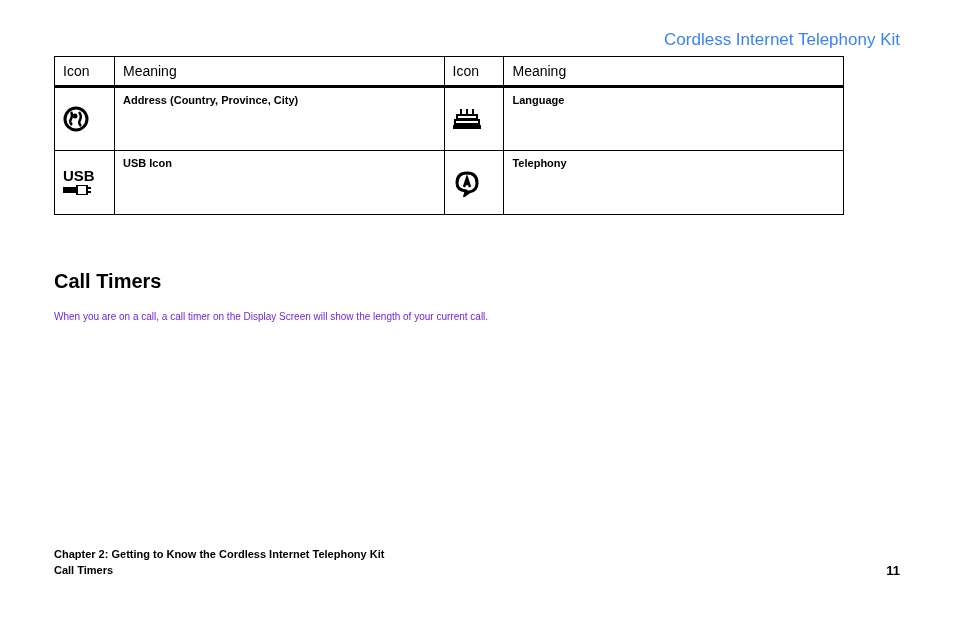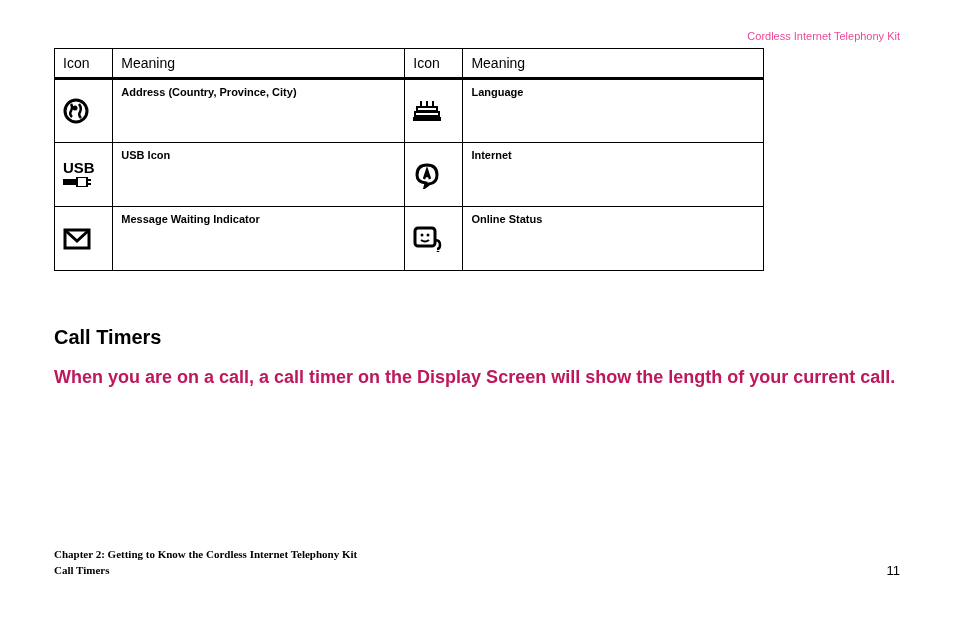--- a/index.html
+++ b/index.html
@@ -6,27 +6,27 @@
 body {
   width: 954px;
   height: 618px;
   font-family: Arial, Helvetica, sans-serif;
   background: #fff;
   position: relative;
   padding: 30px 54px 40px 54px;
 }
 .header-right {
   text-align: right;
-  font-size: 11px;
-  color: #ec4899;
+  font-size: 17px;
+  color: #3b82f6;
   margin-bottom: 6px;
 }
 .icon-table {
   border-collapse: collapse;
-  width: 710px;
+  width: 790px;
 }
 .icon-table th {
   text-align: left;
   font-weight: normal;
   font-size: 14px;
   padding: 6px 8px;
   border: 1px solid #000;
   border-bottom: 3px solid #000;
   background: #fff;
 }
@@ -50,37 +50,36 @@
 .section-heading {
   font-family: "Arial Black", Arial, sans-serif;
   font-weight: 900;
   font-size: 20px;
   font-stretch: condensed;
   margin-top: 55px;
   margin-bottom: 18px;
   color: #000;
 }
 .body-text {
-  font-size: 18px;
-  color: #be185d;
-  font-weight: bold;
+  font-size: 10px;
+  color: #6d28d9;
 }
 .footer {
   position: absolute;
   bottom: 40px;
   left: 54px;
   right: 54px;
   display: flex;
   justify-content: space-between;
   align-items: flex-end;
   font-size: 11px;
   font-weight: bold;
 }
-.footer-left { color: #000; line-height: 1.4; font-family: Liberation Serif, serif; }
-.footer-right { color: #000; font-size: 13px; font-weight: normal; }
+.footer-left { color: #000; line-height: 1.4; }
+.footer-right { color: #000; font-size: 13px; font-weight: bold; }
 .usb-label {
   font-family: Arial, sans-serif;
   font-weight: 900;
   font-size: 15px;
   display: block;
   line-height: 1;
 }
 .usb-plug {
   display: inline-block;
   margin-top: 2px;
@@ -133,40 +132,21 @@
           <rect x="24" y="6" width="4" height="2" fill="#000"></rect>
         </svg>
       </td>
       <td>USB Icon</td>
       <td class="icon-cell">
         <svg class="icon-svg" width="28" height="28" viewBox="0 0 28 28">
           <path d="M4 14 Q4 4 14 4 Q24 4 24 14 Q24 22 16 23 L12 26 L13 22 Q4 21 4 14 Z" fill="none" stroke="#000" stroke-width="3"></path>
           <path d="M11 18 L14 9 L17 18 M12 15 L16 15" fill="none" stroke="#000" stroke-width="2.5"></path>
         </svg>
       </td>
-      <td>Internet</td>
-    </tr>
-    <tr>
-      <td class="icon-cell">
-        <svg class="icon-svg" width="28" height="22" viewBox="0 0 28 22">
-          <rect x="2" y="2" width="24" height="18" fill="none" stroke="#000" stroke-width="3"></rect>
-          <path d="M3 3 L14 13 L25 3" fill="none" stroke="#000" stroke-width="3"></path>
-        </svg>
-      </td>
-      <td>Message Waiting Indicator</td>
-      <td class="icon-cell">
-        <svg class="icon-svg" width="30" height="26" viewBox="0 0 30 26">
-          <rect x="2" y="2" width="20" height="18" rx="3" fill="none" stroke="#000" stroke-width="3"></rect>
-          <circle cx="9" cy="9" r="1.5" fill="#000"></circle>
-          <circle cx="15" cy="9" r="1.5" fill="#000"></circle>
-          <path d="M8 14 Q12 17 16 14" fill="none" stroke="#000" stroke-width="2"></path>
-          <path d="M22 14 Q27 14 27 19 Q27 23 24 23 M25 25 L25 26" fill="none" stroke="#000" stroke-width="2.5"></path>
-        </svg>
-      </td>
-      <td>Online Status</td>
+      <td>Telephony</td>
     </tr>
   </tbody>
 </table>
 
 <h2 class="section-heading">Call Timers</h2>
 <p class="body-text">When you are on a call, a call timer on the Display Screen will show the length of your current call.</p>
 
 <div class="footer">
   <div class="footer-left">
     <div>Chapter 2: Getting to Know the Cordless Internet Telephony Kit</div>

